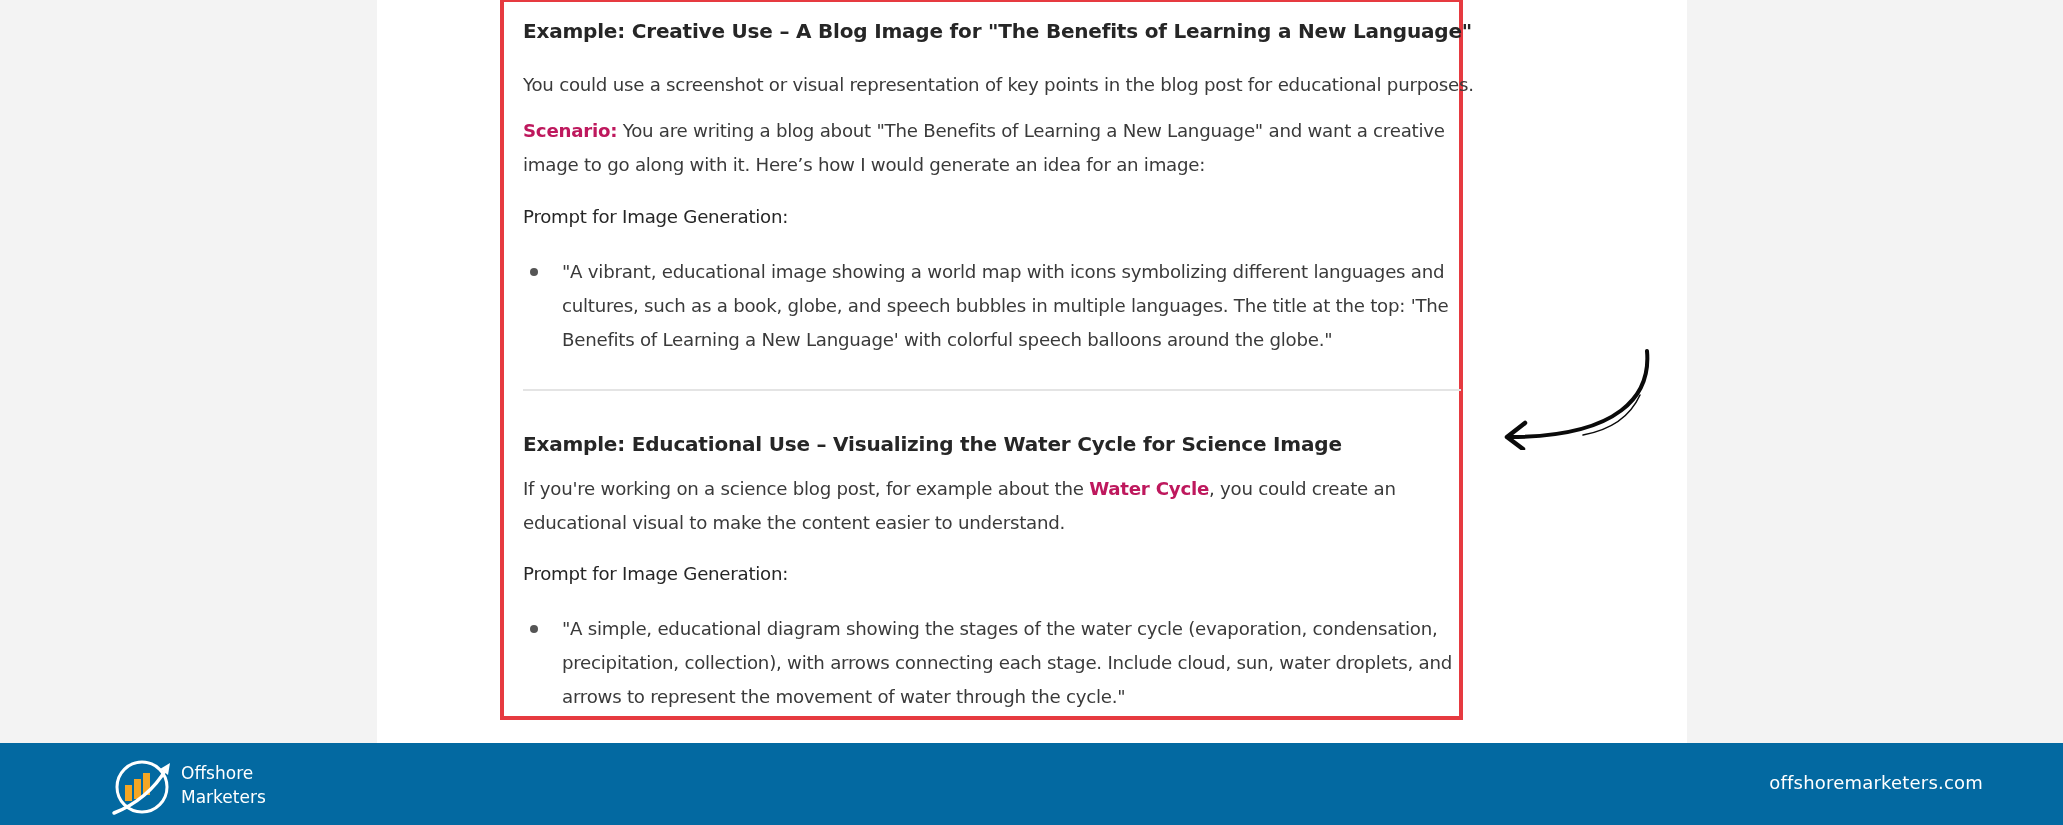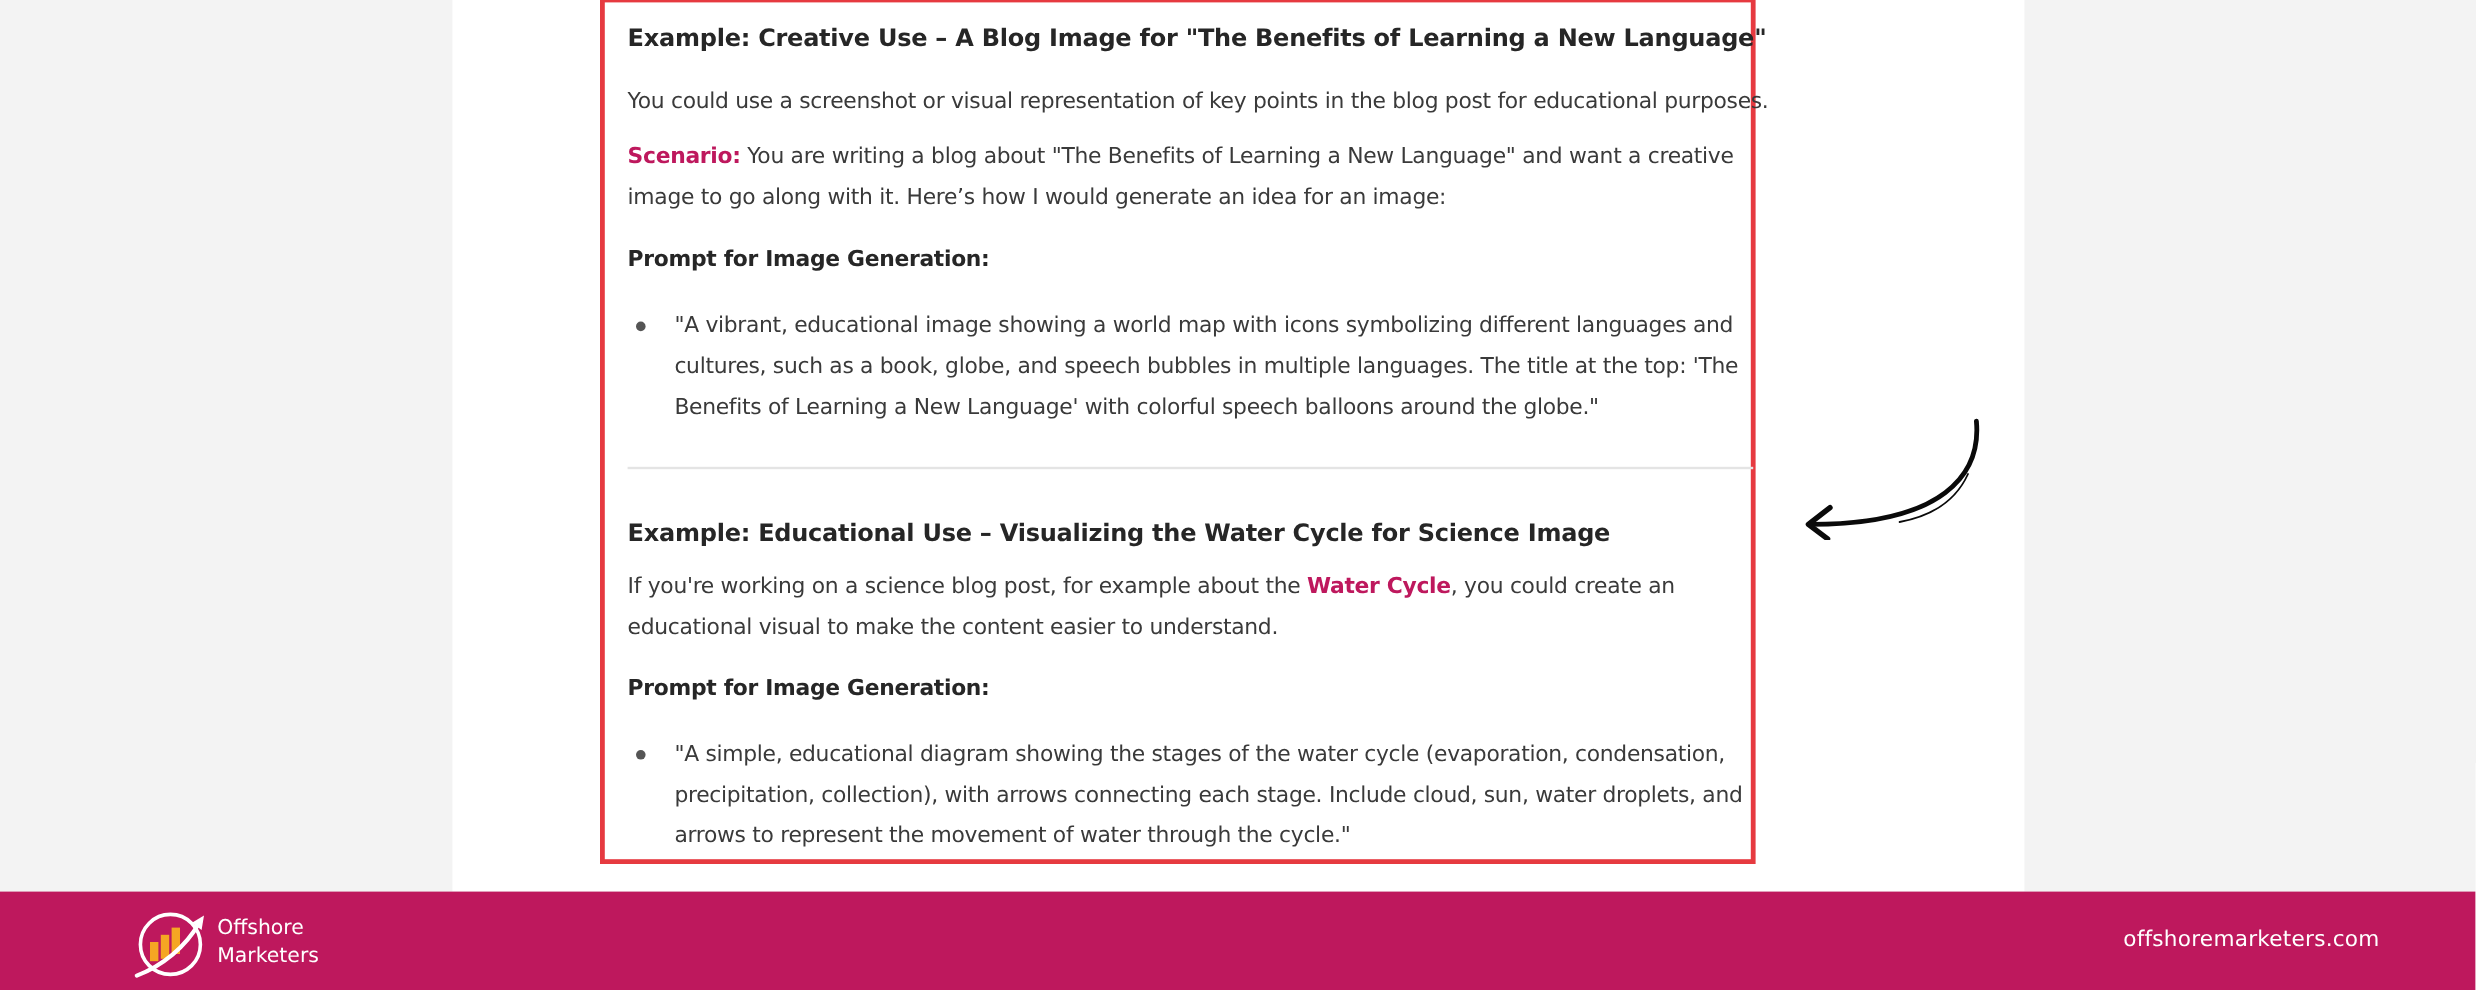--- a/index.html
+++ b/index.html
@@ -10,33 +10,33 @@
 
   .redbox {
     position: absolute; left: 500px; top: -2px; width: 963px; height: 722px;
     border: 4px solid #e63a40; background: #ffffff;
   }
   .content { position: absolute; left: 19px; top: 0; right: 0; color: #333333; font-family: "DejaVu Sans", sans-serif; }
 
   .h { position: absolute; left: 0; font-size: 20px; font-weight: bold; color: #262626; white-space: nowrap; letter-spacing: -0.2px; }
   .p { position: absolute; left: 0; font-size: 18.2px; line-height: 34px; color: #3a3a3a; white-space: nowrap; letter-spacing: -0.25px; }
   .p b { color: #be185d; font-weight: bold; }
-  .lbl { position: absolute; left: 0; font-size: 18.2px; font-weight: bold; color: #262626; white-space: nowrap; letter-spacing: -0.25px; }
+  .lbl { position: absolute; left: 0; font-size: 18.2px; font-weight: normal; color: #262626; white-space: nowrap; letter-spacing: -0.25px; }
   .bullet { position: absolute; left: 7px; width: 8px; height: 8px; border-radius: 50%; background: #555; }
   .bl { position: absolute; left: 39px; font-size: 18.2px; line-height: 34px; color: #3a3a3a; white-space: nowrap; letter-spacing: -0.25px; }
   .divider { position: absolute; left: 0; width: 938px; height: 2px; background: #e4e4e4; }
 
   .callout {
     position: absolute; left: 1500px; top: 258px; width: 470px; text-align: center;
     font-family: "DejaVu Sans", sans-serif; font-weight: bold; font-size: 46px; line-height: 46px;
     color: #0a0a0a; letter-spacing: -0.5px;
   }
   .arrow { position: absolute; left: 1495px; top: 345px; width: 170px; height: 105px; }
 
-  .footer { position: absolute; left: 0; top: 743px; width: 2063px; height: 82px; background: #be185d; }
+  .footer { position: absolute; left: 0; top: 743px; width: 2063px; height: 82px; background: #0369a1; }
   .logo { position: absolute; left: 110px; top: 14px; width: 66px; height: 60px; }
   .brand { position: absolute; left: 181px; top: 18px; color: #ffffff; font-family: "DejaVu Sans", sans-serif; font-size: 17px; line-height: 24px; }
   .site { position: absolute; right: 80px; top: 29px; color: #ffffff; font-family: "DejaVu Sans", sans-serif; font-size: 18px; letter-spacing: 0.2px; }
 </style>
 </head>
 <body>
 
 <div class="panel"></div>
 
 <div class="redbox">

